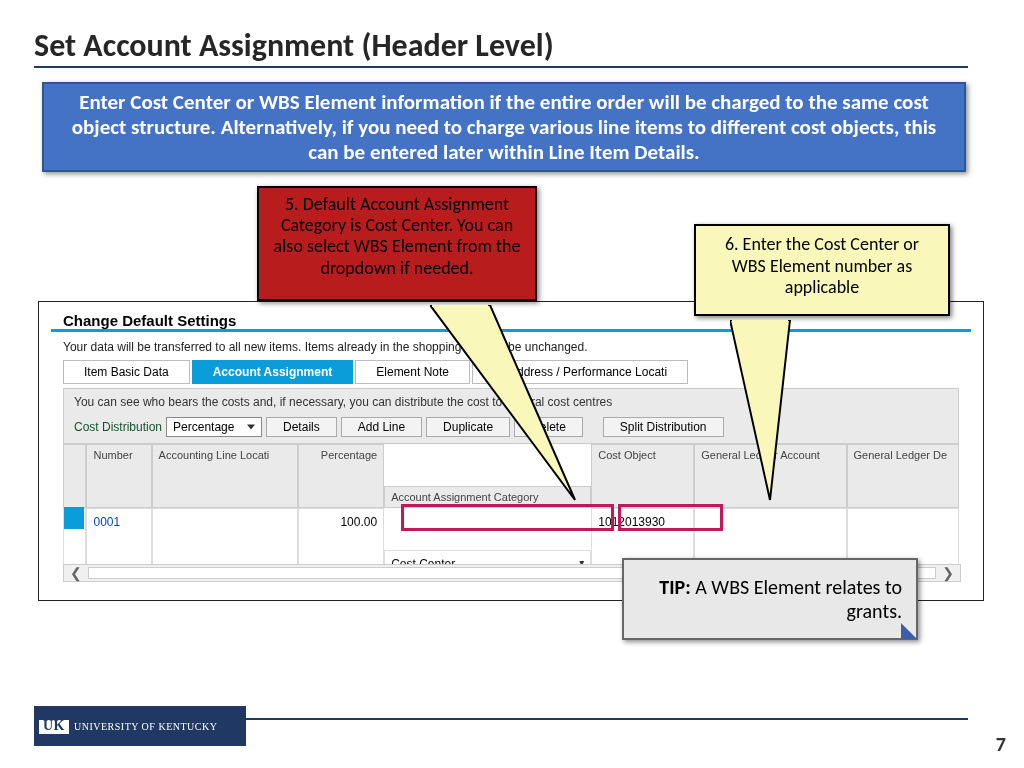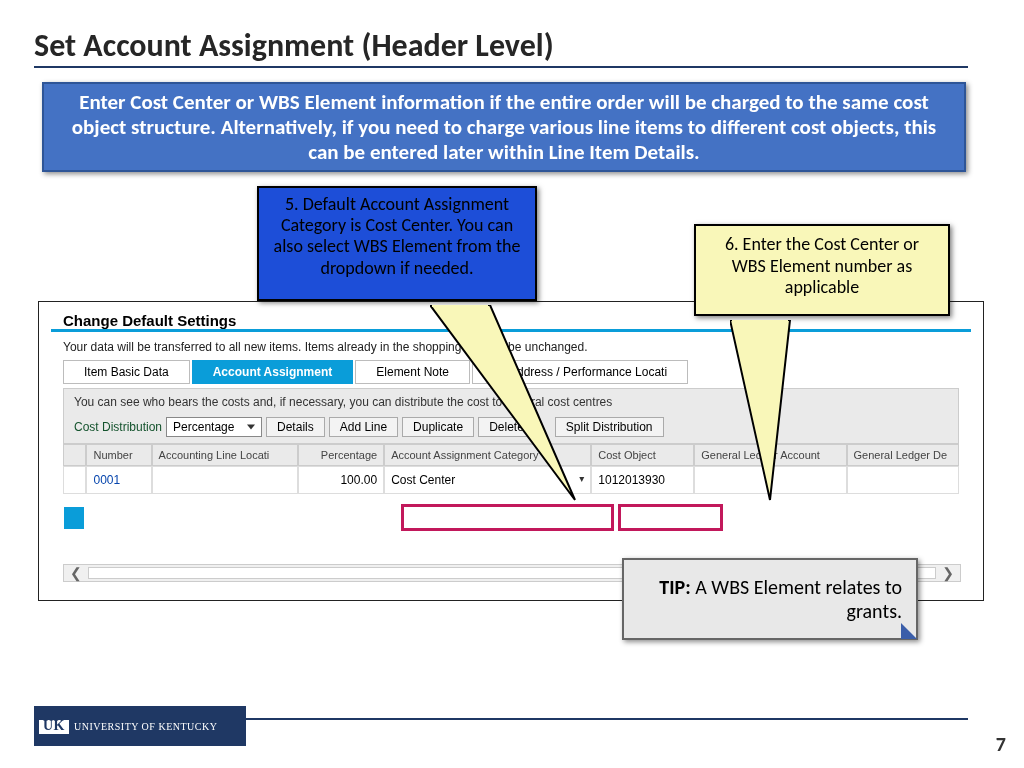--- a/index.html
+++ b/index.html
@@ -112,21 +112,21 @@
     content: "";
     position: absolute; right: 6px; top: 50%;
     transform: translateY(-50%);
     border-left: 4px solid transparent;
     border-right: 4px solid transparent;
     border-top: 5px solid #333;
   }
   .btn {
     border: 1px solid #aaa;
     background: #f3f3f3;
-    padding: 2px 10px;
+    padding: 2px 16px;
     font-size: 12px;
     cursor: pointer;
   }
   .grid {
     margin: 0 24px;
     font-family: Arial, sans-serif;
     font-size: 12px;
   }
   .grid-head, .grid-row {
     display: flex;
@@ -147,21 +147,21 @@
     border: 1px solid #ddd;
     padding: 6px 6px;
     font-size: 12px;
     white-space: nowrap;
     overflow: hidden;
   }
   .c.sel   { width: 24px; }
   .c.num   { width: 68px; }
   .c.acct  { width: 154px; }
   .c.pct   { width: 90px; text-align: right; }
-  .c.aac   { width: 218px; }
+  .c.aac   { width: 218px; margin-top: 42px; }
   .c.cobj  { width: 108px; }
   .c.gla   { width: 160px; }
   .c.glde  { width: 118px; }
   .sel-block {
     position: absolute;
     left: 25px; top: 205px;
     width: 20px; height: 22px;
     background: #0a9dd9;
   }
   .link { color: #0645ad; }
@@ -195,21 +195,21 @@
     border: 1px solid #ccc;
     font-family: Arial; font-size: 14px; color: #666;
     display: flex; align-items: center;
   }
   .scroll .arrow { padding: 0 6px; cursor: pointer; }
   .scroll .track { flex: 1; height: 12px; background: #fff; border: 1px solid #ccc; }
   .callout5 {
     position: absolute;
     left: 257px; top: 186px;
     width: 280px; height: 115px;
-    background: #1d4ed8;
+    background: #b91c1c;
     border: 2px solid #000;
     box-shadow: 2px 2px 5px rgba(0,0,0,0.5);
     font-size: 18px;
     text-align: center;
     padding: 6px 8px;
     line-height: 1.18;
   }
   .callout5-tail {
     position: absolute;
     left: 430px; top: 305px;

